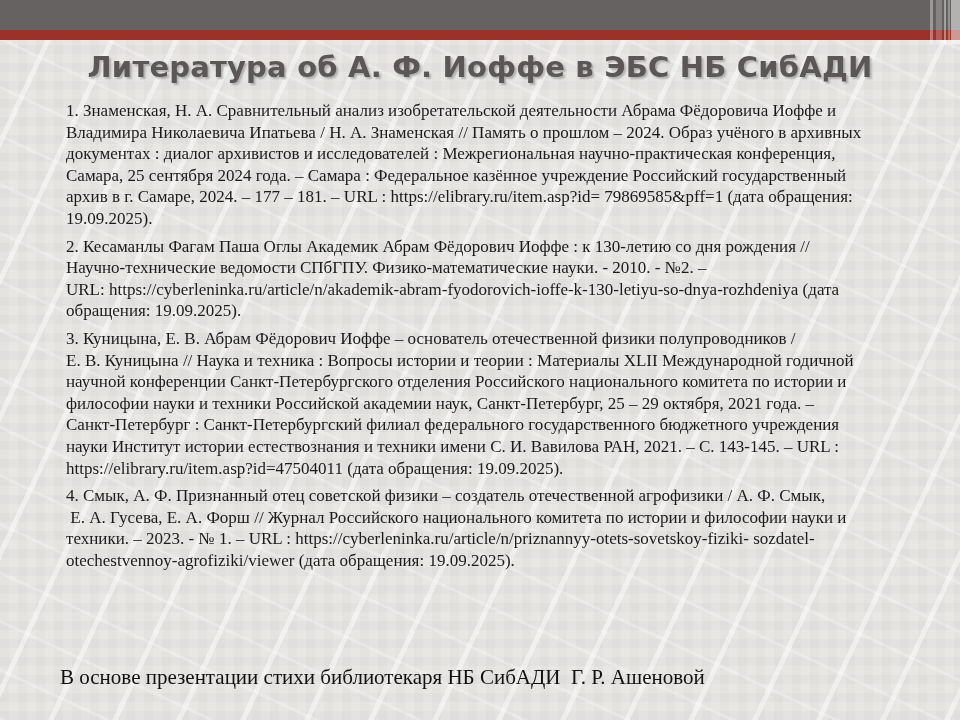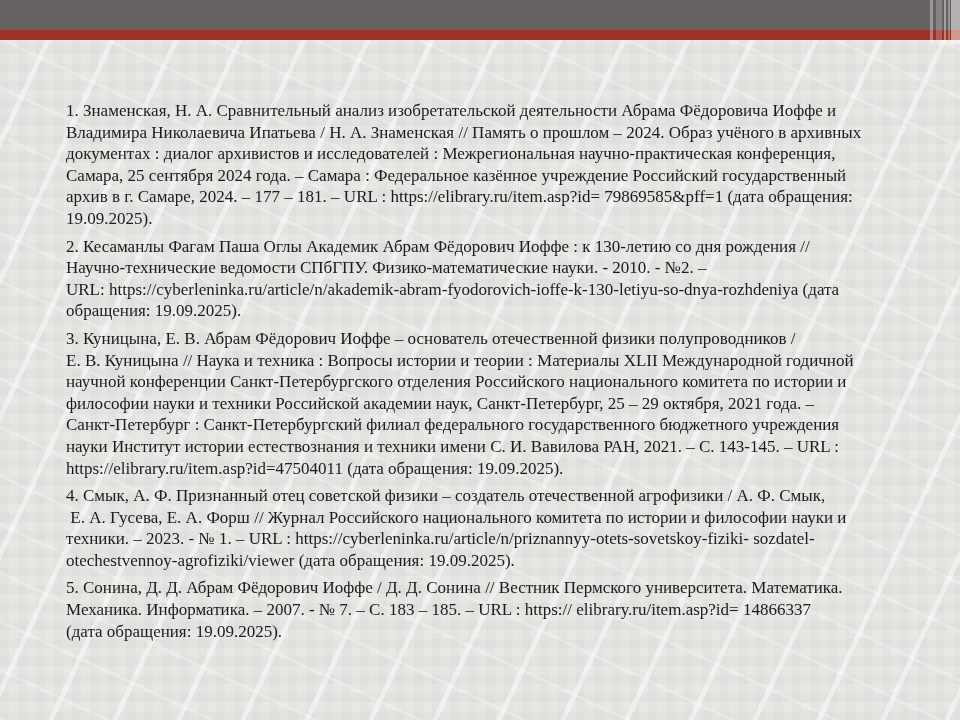--- a/index.html
+++ b/index.html
@@ -60,20 +60,21 @@
   <div class="bar-gray"></div>
   <div class="bar-red"></div>
   <div class="stripes">
     <div class="st s1"></div>
     <div class="st s2"></div>
     <div class="st s3"></div>
     <div class="st s4"></div>
     <div class="st s5"></div>
   </div>
 
+  <h1 class="title">Литература об А. Ф. Иоффе в ЭБС НБ СибАДИ</h1>
 
   <div class="refs">
     <p class="ref">1. Знаменская, Н. А. Сравнительный анализ изобретательской деятельности Абрама Фёдоровича Иоффе и
 Владимира Николаевича Ипатьева / Н. А. Знаменская // Память о прошлом – 2024. Образ учёного в архивных
 документах : диалог архивистов и исследователей : Межрегиональная научно-практическая конференция,
 Самара, 25 сентября 2024 года. – Самара : Федеральное казённое учреждение Российский государственный
 архив в г. Самаре, 2024. – 177 – 181. – URL : https://elibrary.ru/item.asp?id= 79869585&amp;pff=1 (дата обращения:
 19.09.2025).</p>
     <p class="ref">2. Кесаманлы Фагам Паша Оглы Академик Абрам Фёдорович Иоффе : к 130-летию со дня рождения //
 Научно-технические ведомости СПбГПУ. Физико-математические науки. - 2010. - №2. –
@@ -83,18 +84,16 @@
 Е. В. Куницына // Наука и техника : Вопросы истории и теории : Материалы XLII Международной годичной
 научной конференции Санкт-Петербургского отделения Российского национального комитета по истории и
 философии науки и техники Российской академии наук, Санкт-Петербург, 25 – 29 октября, 2021 года. –
 Санкт-Петербург : Санкт-Петербургский филиал федерального государственного бюджетного учреждения
 науки Институт истории естествознания и техники имени С. И. Вавилова РАН, 2021. – С. 143-145. – URL :
 https://elibrary.ru/item.asp?id=47504011 (дата обращения: 19.09.2025).</p>
     <p class="ref">4. Смык, А. Ф. Признанный отец советской физики – создатель отечественной агрофизики / А. Ф. Смык,
  Е. А. Гусева, Е. А. Форш // Журнал Российского национального комитета по истории и философии науки и
 техники. – 2023. - № 1. – URL : https://cyberleninka.ru/article/n/priznannyy-otets-sovetskoy-fiziki- sozdatel-
 otechestvennoy-agrofiziki/viewer (дата обращения: 19.09.2025).</p>
-    <p class="ref">5. Сонина, Д. Д. Абрам Фёдорович Иоффе / Д. Д. Сонина // Вестник Пермского университета. Математика.
-Механика. Информатика. – 2007. - № 7. – С. 183 – 185. – URL : https:// elibrary.ru/item.asp?id= 14866337
-(дата обращения: 19.09.2025).</p>
   </div>
 
+  <p class="footer">В основе презентации стихи библиотекаря НБ СибАДИ  Г. Р. Ашеновой</p>
 </div>
 
 </body></html>

